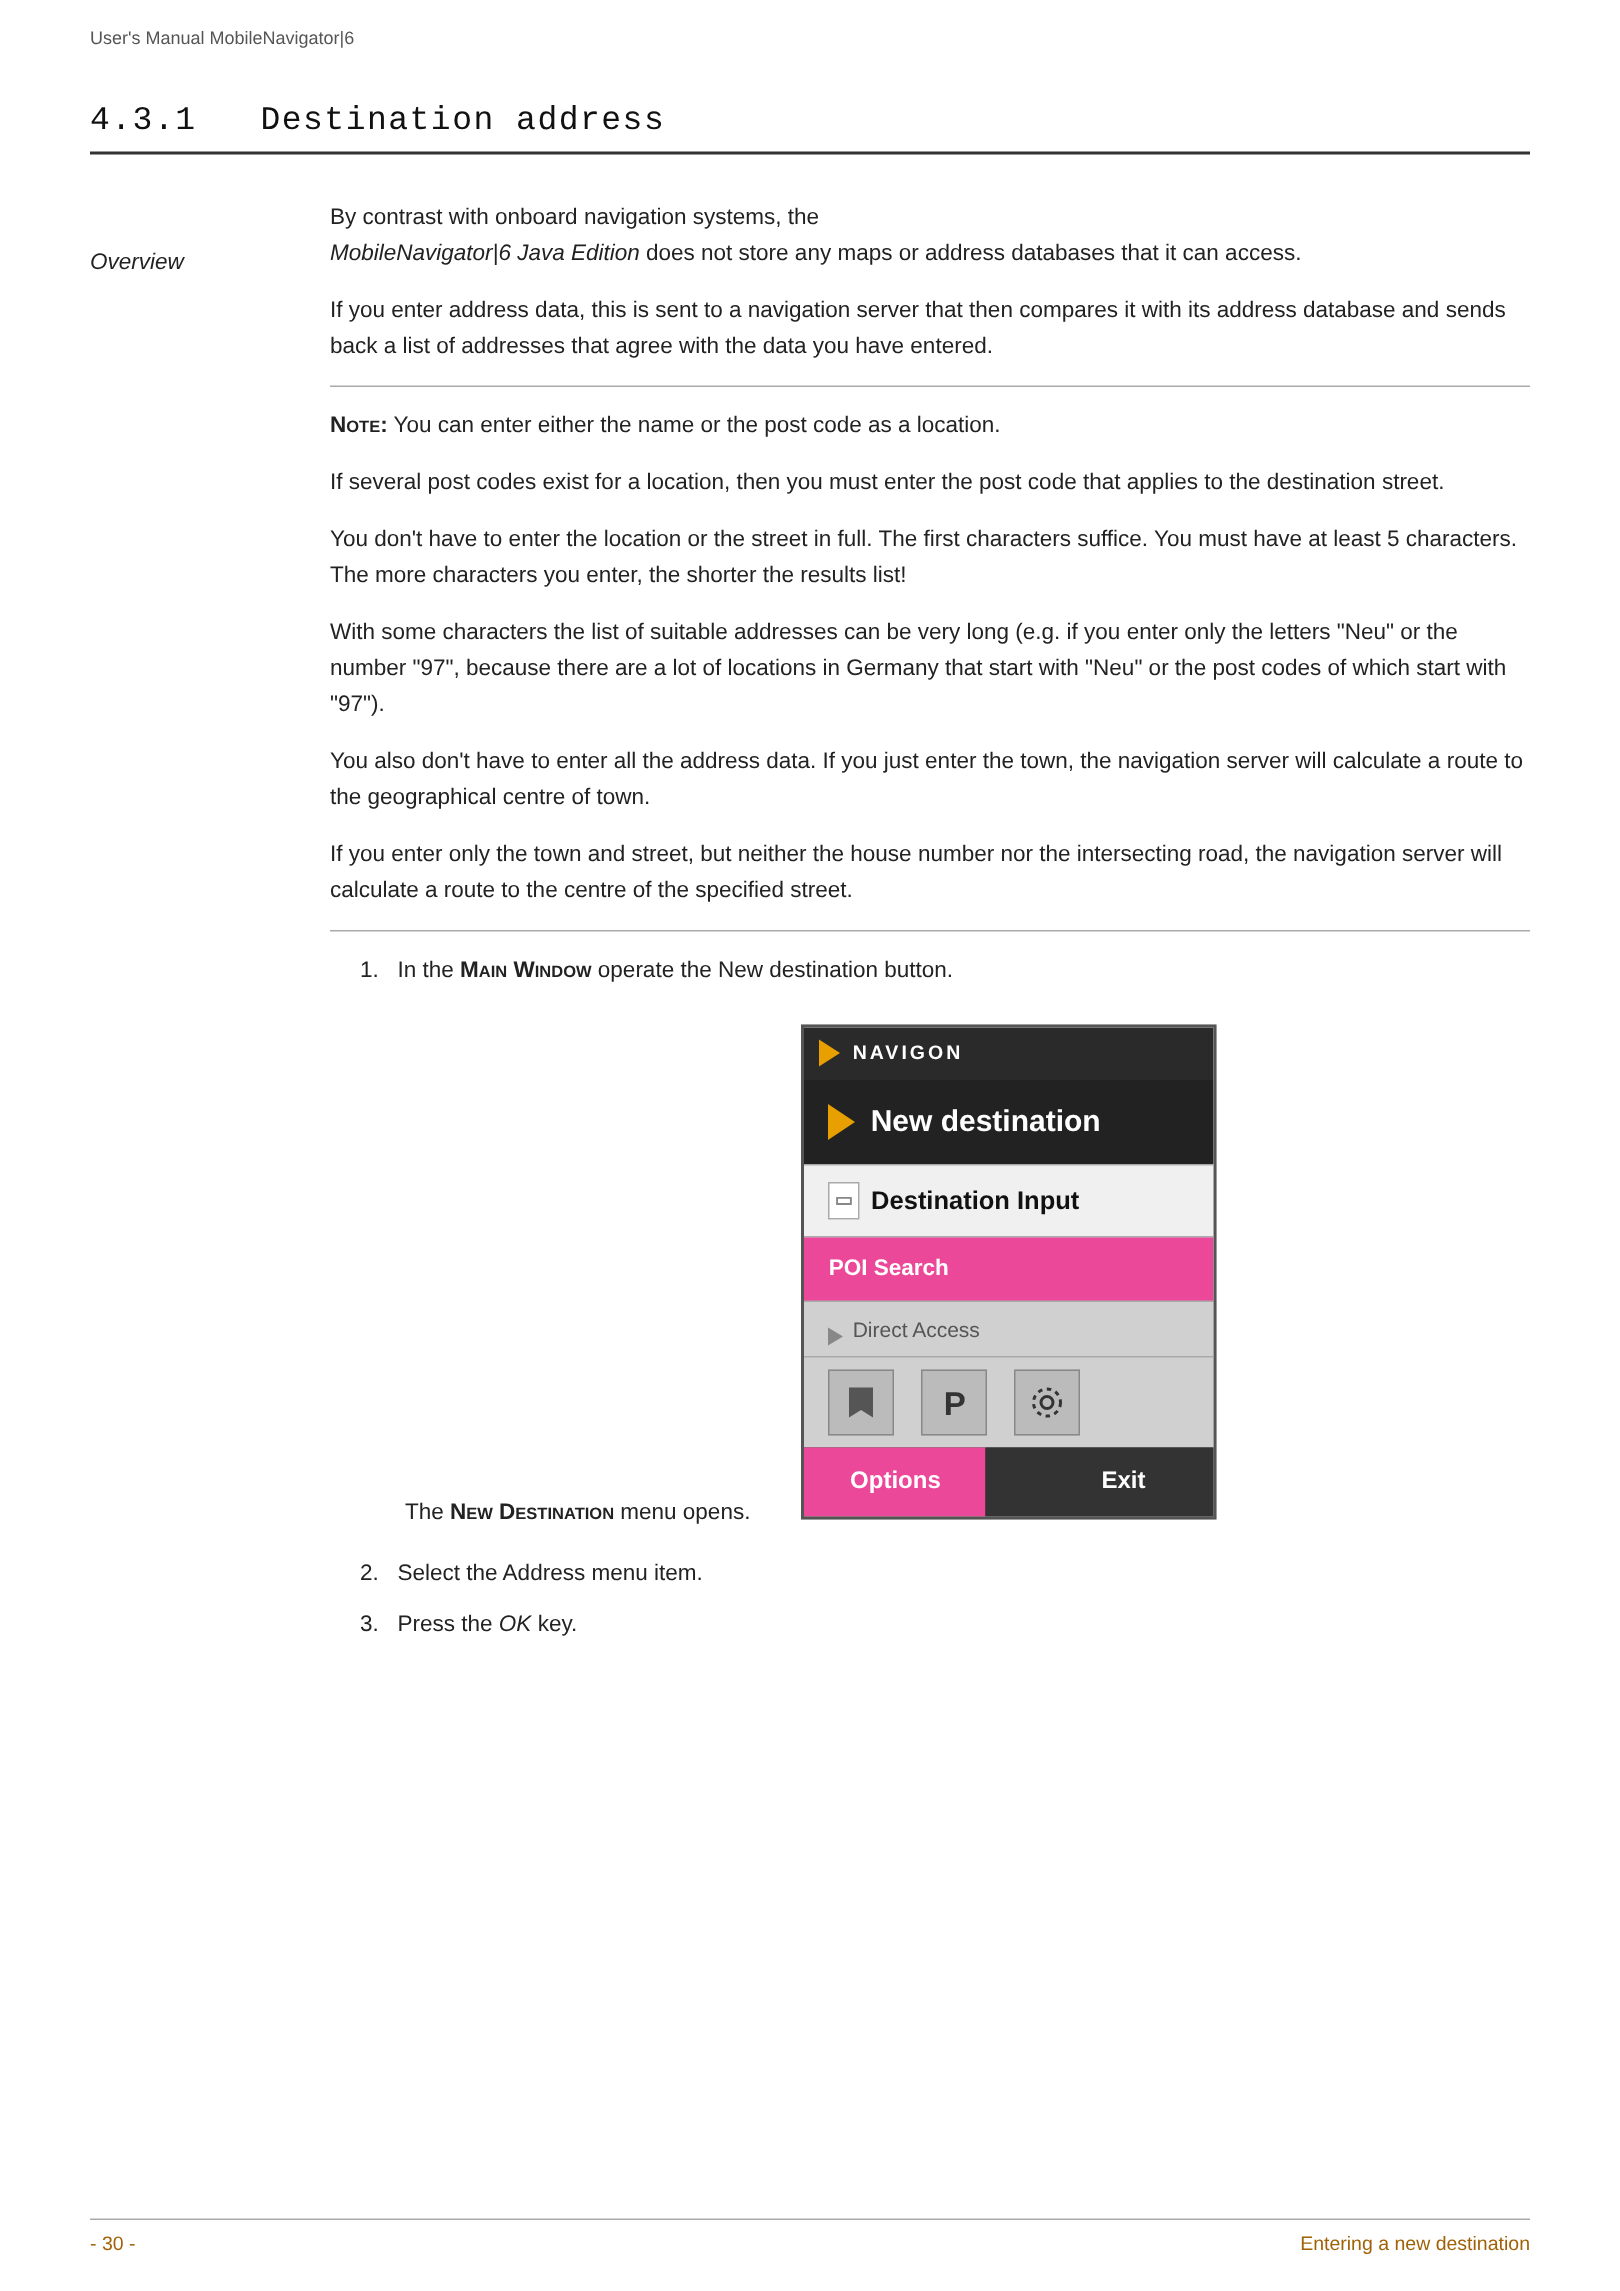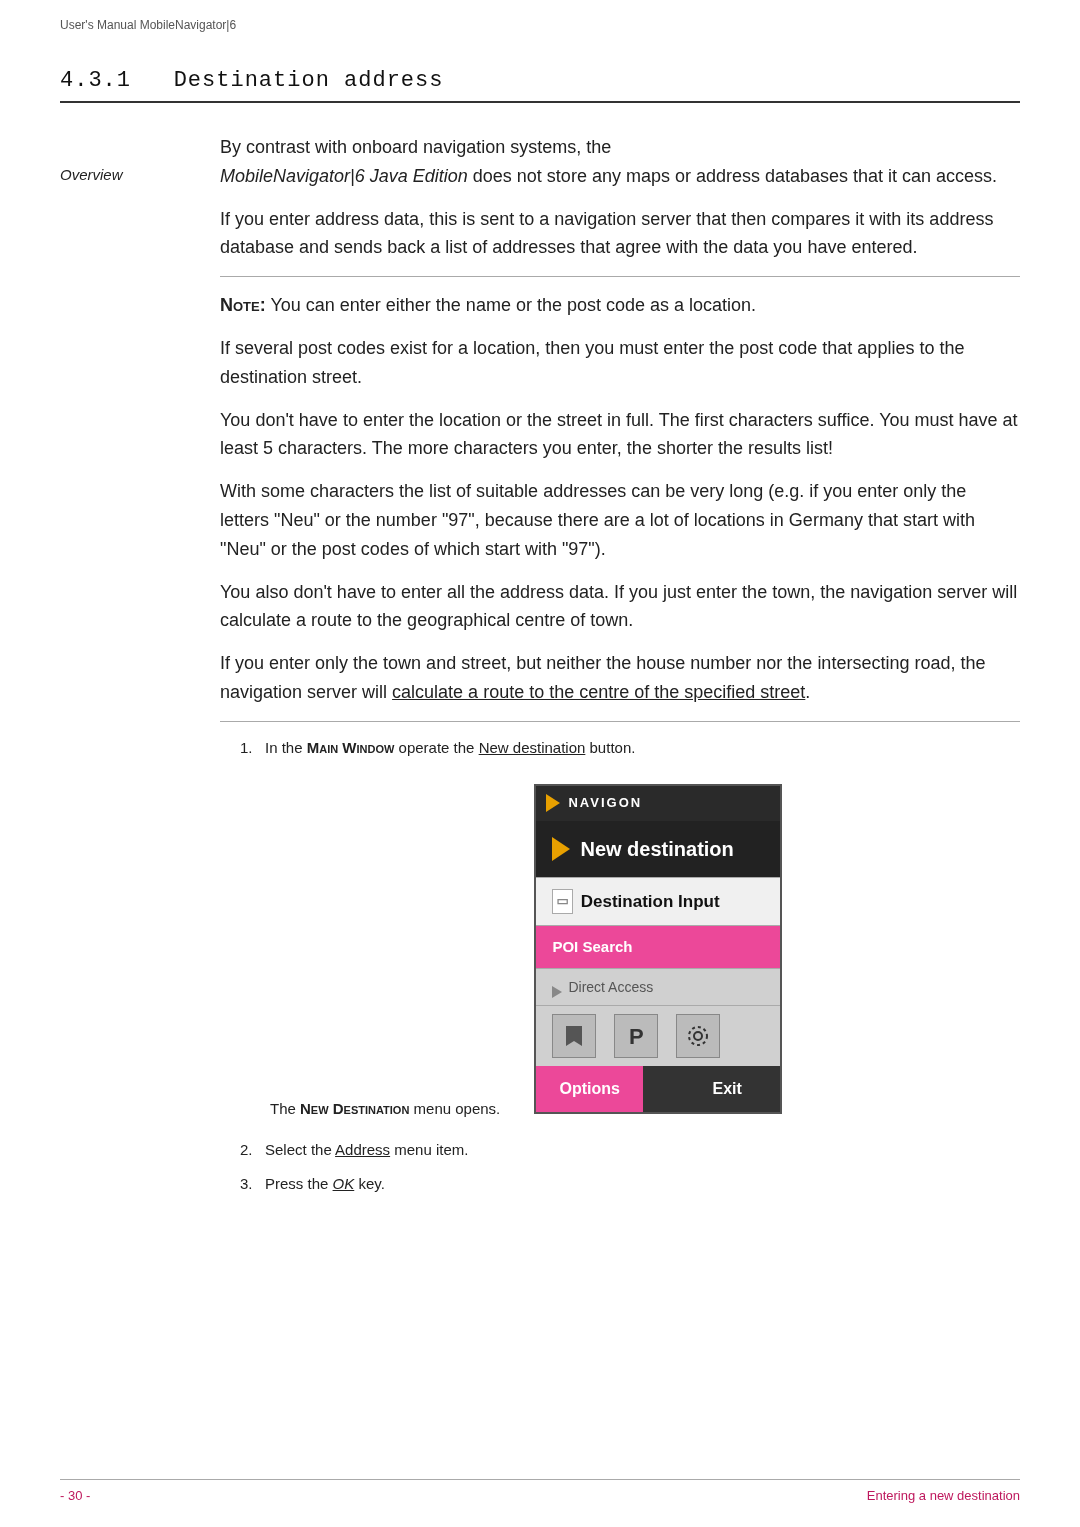--- a/index.html
+++ b/index.html
@@ -49,21 +49,21 @@
       padding-top: 2px;
       color: #222;
       margin-top: 31px;
     }
 
     .content-col {
       flex: 1;
     }
 
     .content-col p {
-      font-size: 18px;
+      font-size: 15px;
       line-height: 1.6;
       margin-bottom: 14px;
       color: #222;
       font-family: Arial, sans-serif;
     }
 
     .divider-line {
       border: none;
       border-top: 1px solid #aaa;
       margin: 10px 0 14px 0;
@@ -74,21 +74,20 @@
       line-height: 1.6;
       margin-bottom: 14px;
     }
 
     .note-label {
       font-variant: small-caps;
       font-weight: bold;
     }
 
     .underline-link {
-      text-decoration: underline;
     }
 
     .steps-section {
       margin-top: 10px;
       padding-left: 20px;
     }
 
     .step {
       margin-bottom: 10px;
       font-size: 15px;
@@ -108,21 +107,21 @@
       font-weight: bold;
     }
 
     
     .nav-menu-container {
       margin: 14px 0 14px 30px;
       display: inline-block;
     }
 
     .nav-menu {
-      width: 248px;
+      width: 277px;
       border: 2px solid #555;
       background: #d0d0d0;
       font-family: Arial, sans-serif;
       overflow: hidden;
     }
 
     .nav-header {
       background: #2a2a2a;
       padding: 7px 10px;
       display: flex;
@@ -251,21 +250,21 @@
     }
 
     .page-footer {
       position: absolute;
       bottom: 24px;
       left: 60px;
       right: 60px;
       display: flex;
       justify-content: space-between;
       font-size: 13px;
-      color: #be185d;
+      color: #a16207;
       border-top: 1px solid #aaa;
       padding-top: 8px;
     }
   </style>
 </head>
 <body>
 
 <div class="page-header">
   <span>User's Manual MobileNavigator|6</span>
 </div>

